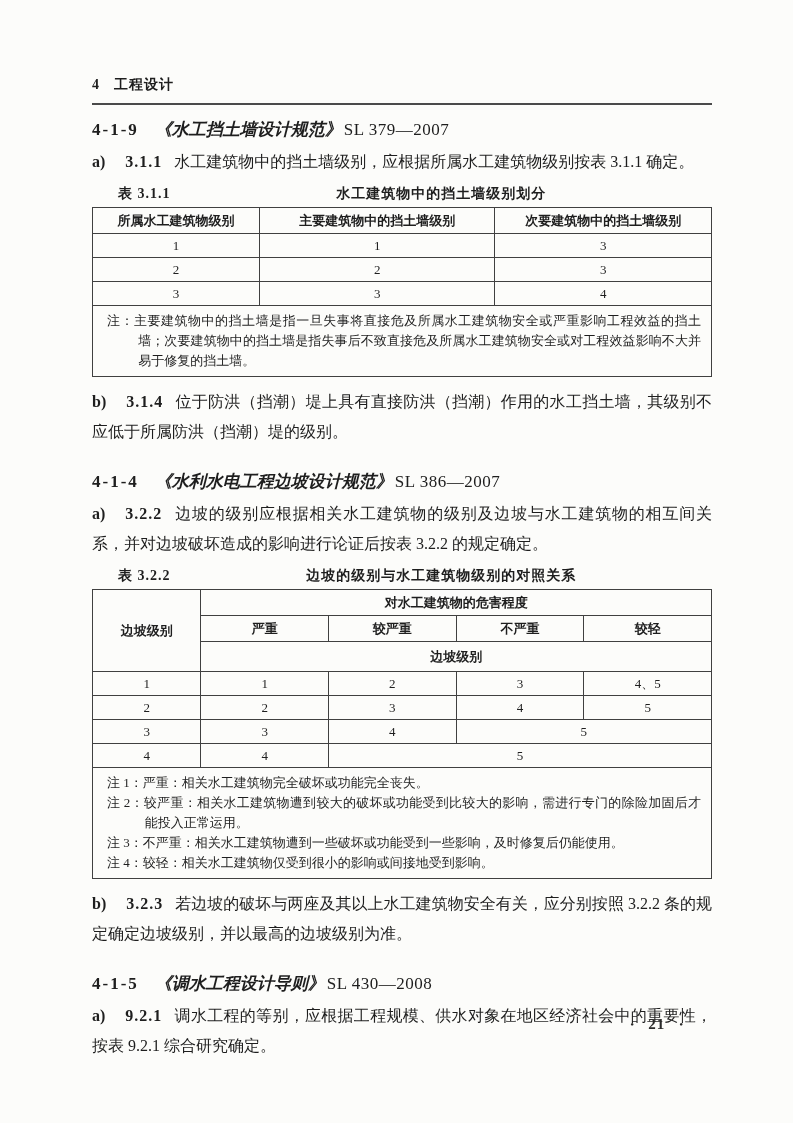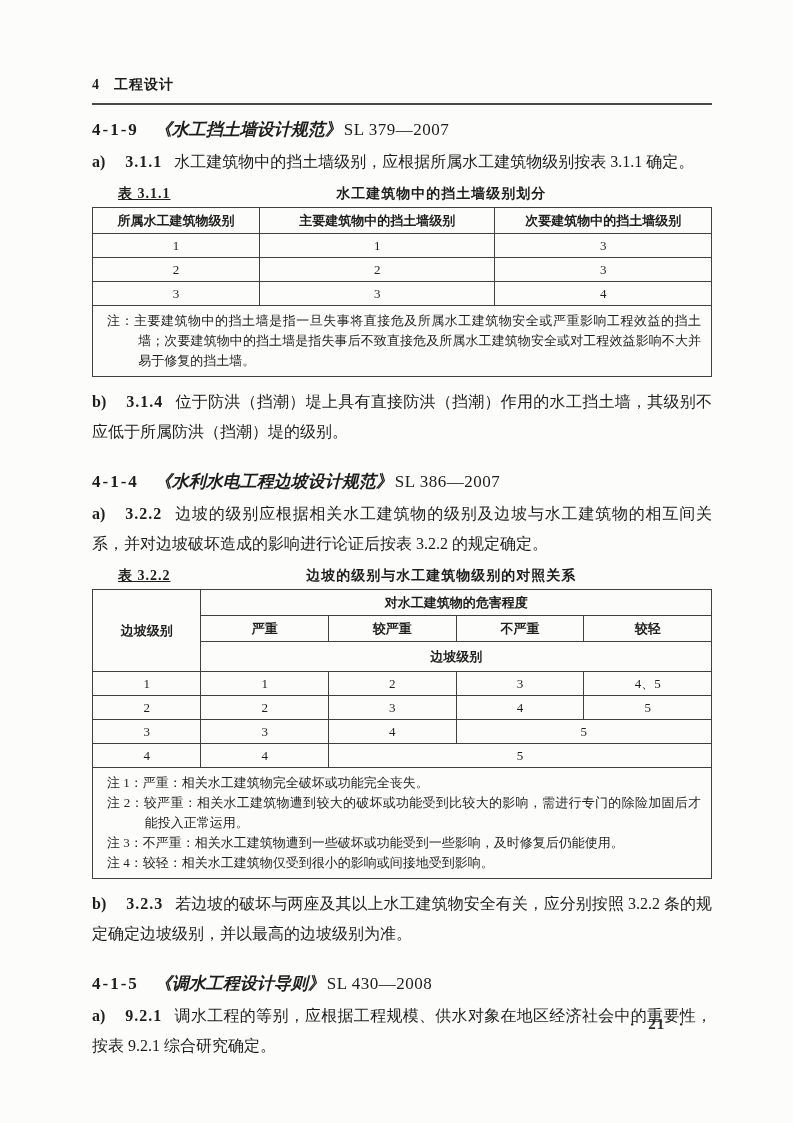--- a/index.html
+++ b/index.html
@@ -30,21 +30,21 @@
   .code { margin-left: 2px; letter-spacing: 0.5px; }
 
   
   .para { font-size: 16px; line-height: 30px; text-align: justify; margin-top: 4px; }
   .para.gap-top { margin-top: 10px; }
   .item-label { font-weight: bold; margin-right: 20px; }
   .item-num { font-weight: bold; margin-right: 12px; letter-spacing: 1px; }
 
   
   .tbl-caption { display: flex; align-items: baseline; font-size: 14px; font-weight: bold; margin: 8px 0 4px; }
-  .tbl-label { margin-left: 26px; letter-spacing: 1px; text-decoration: underline; }
+  .tbl-label { margin-left: 26px; letter-spacing: 1px; }
   .tbl-title { flex: 1; text-align: center; letter-spacing: 1px; }
 
   
   table { width: 100%; border-collapse: collapse; table-layout: fixed; }
   th, td {
     border: 1px solid #404040;
     font-size: 13px; text-align: center; vertical-align: middle;
     padding: 2px;
   }
   th { font-weight: bold; }

